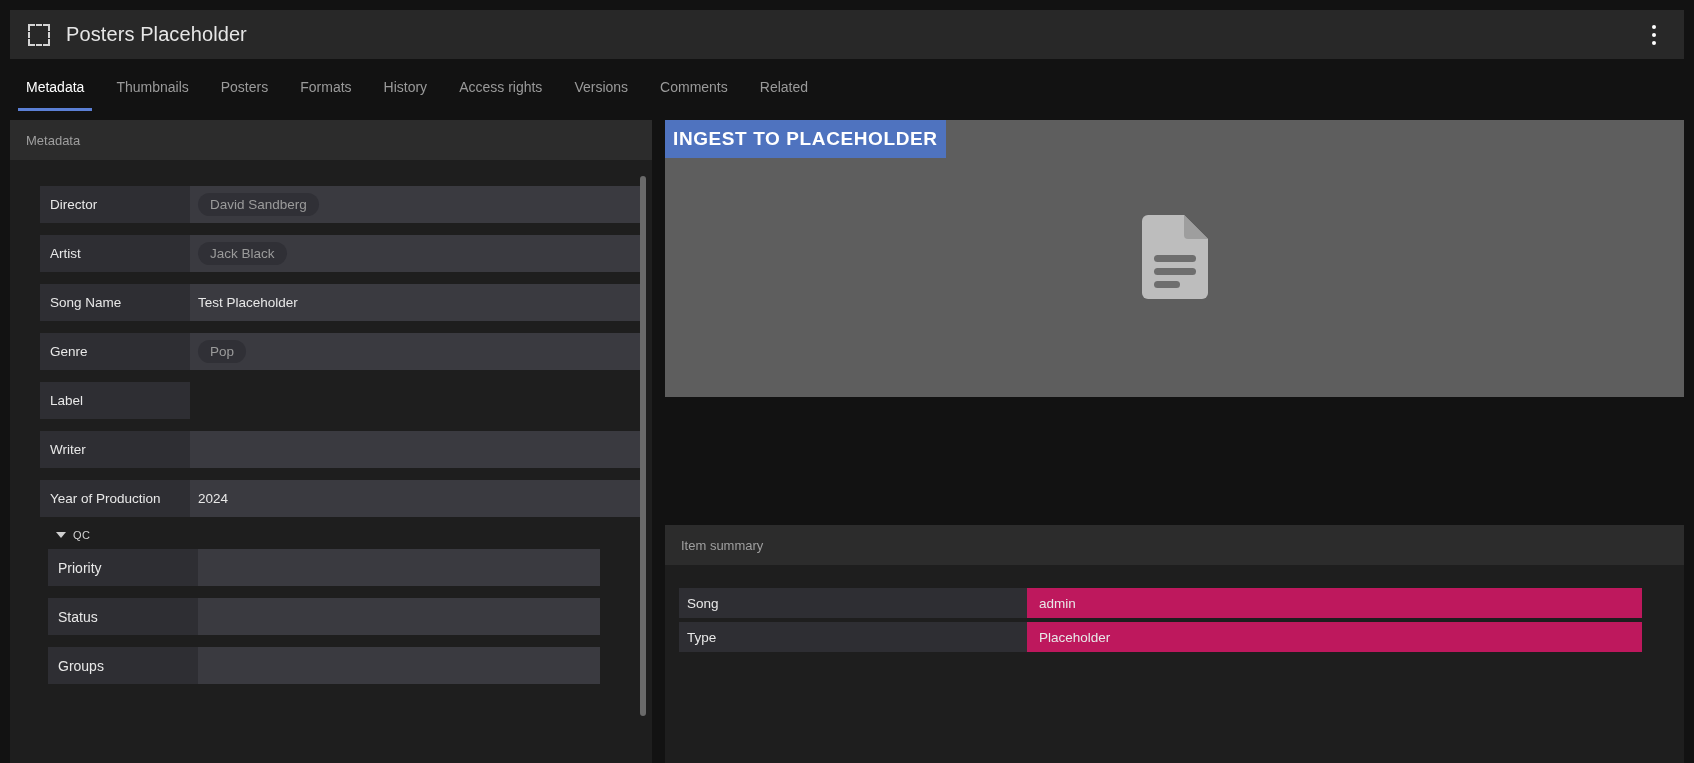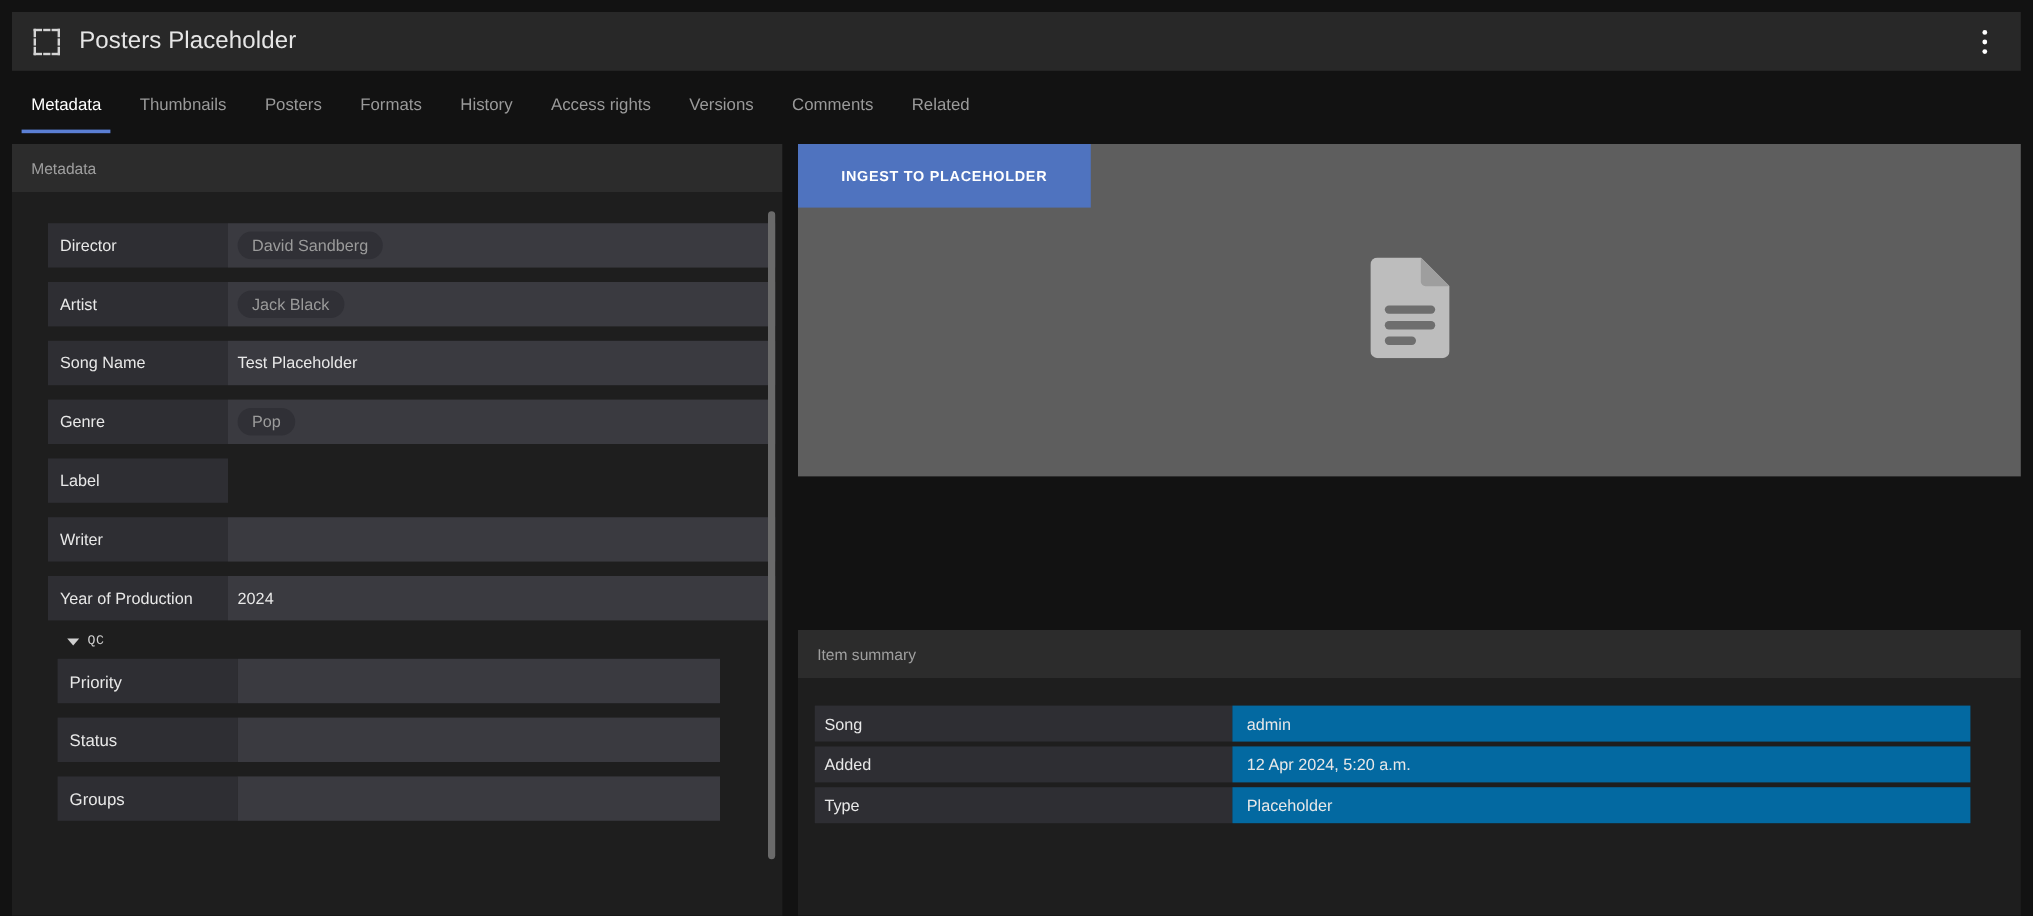--- a/index.html
+++ b/index.html
@@ -158,21 +158,20 @@
   .qc-caret {
     width: 0; height: 0;
     border-left: 5px solid transparent;
     border-right: 5px solid transparent;
     border-top: 6px solid #cfcfcf;
   }
   .qc-title {
     color: #d2d2d2;
     font-size: 11px;
     letter-spacing: 0.5px;
-    font-family: Liberation Mono, monospace;
   }
   .qc-row {
     display: flex;
     height: 37px;
     margin-bottom: 12px;
     width: 552px;
     margin-left: 38px;
   }
   .qc-row .fl {
     width: 150px;
@@ -206,25 +205,25 @@
   
   .preview {
     position: relative;
     width: 1019px; height: 277px;
     background: #5e5e5e;
     overflow: hidden;
   }
   .ingest-btn {
     position: absolute;
     left: 0; top: 0;
-    height: 53px;
-    padding: 0 36px;
+    height: 38px;
+    padding: 0 8px;
     background: #4f73bf;
     color: #ffffff;
-    font-size: 12px;
+    font-size: 19px;
     font-weight: bold;
     letter-spacing: 0.6px;
     border: none;
     cursor: pointer;
     display: flex; align-items: center;
     font-family: "Liberation Sans", sans-serif;
   }
   .doc-icon {
     position: absolute;
     left: 50%; top: 50%;
@@ -250,21 +249,21 @@
   .sum-row .sl {
     width: 348px;
     background: #2e2e33;
     display: flex; align-items: center;
     padding-left: 8px;
     color: #e8e8e8;
     font-size: 13.5px;
   }
   .sum-row .sv {
     flex: 1;
-    background: #0369a1;
+    background: #be185d;
     display: flex; align-items: center;
     padding-left: 12px;
     color: #e8e8e8;
     font-size: 13.5px;
   }
 </style>
 </head>
 <body>
 
 <div class="app-header">
@@ -393,24 +392,20 @@
 
   <div class="summary">
     <div class="card-head">Item summary</div>
     <div class="summary-rows">
 
       <div class="sum-row">
         <div class="sl">Song</div>
         <div class="sv">admin</div>
       </div>
 
-      <div class="sum-row">
-        <div class="sl">Added</div>
-        <div class="sv">12 Apr 2024, 5:20 a.m.</div>
-      </div>
 
       <div class="sum-row">
         <div class="sl">Type</div>
         <div class="sv">Placeholder</div>
       </div>
 
     </div>
   </div>
 
 </div>

